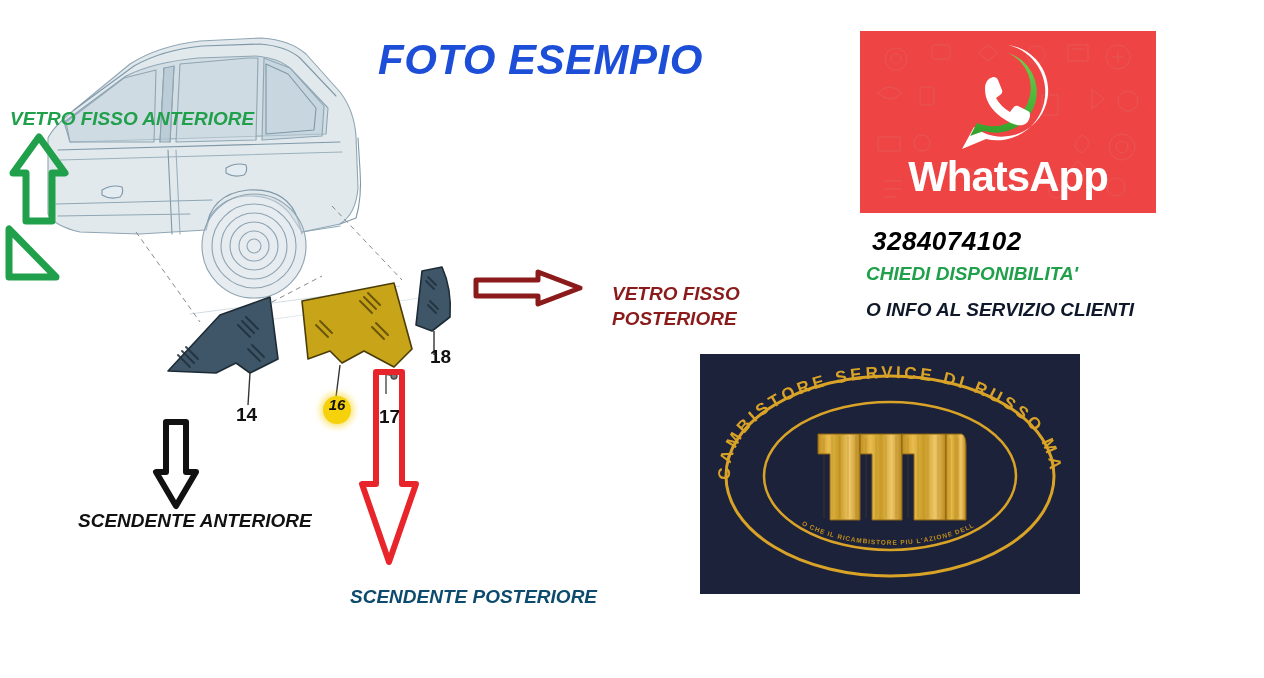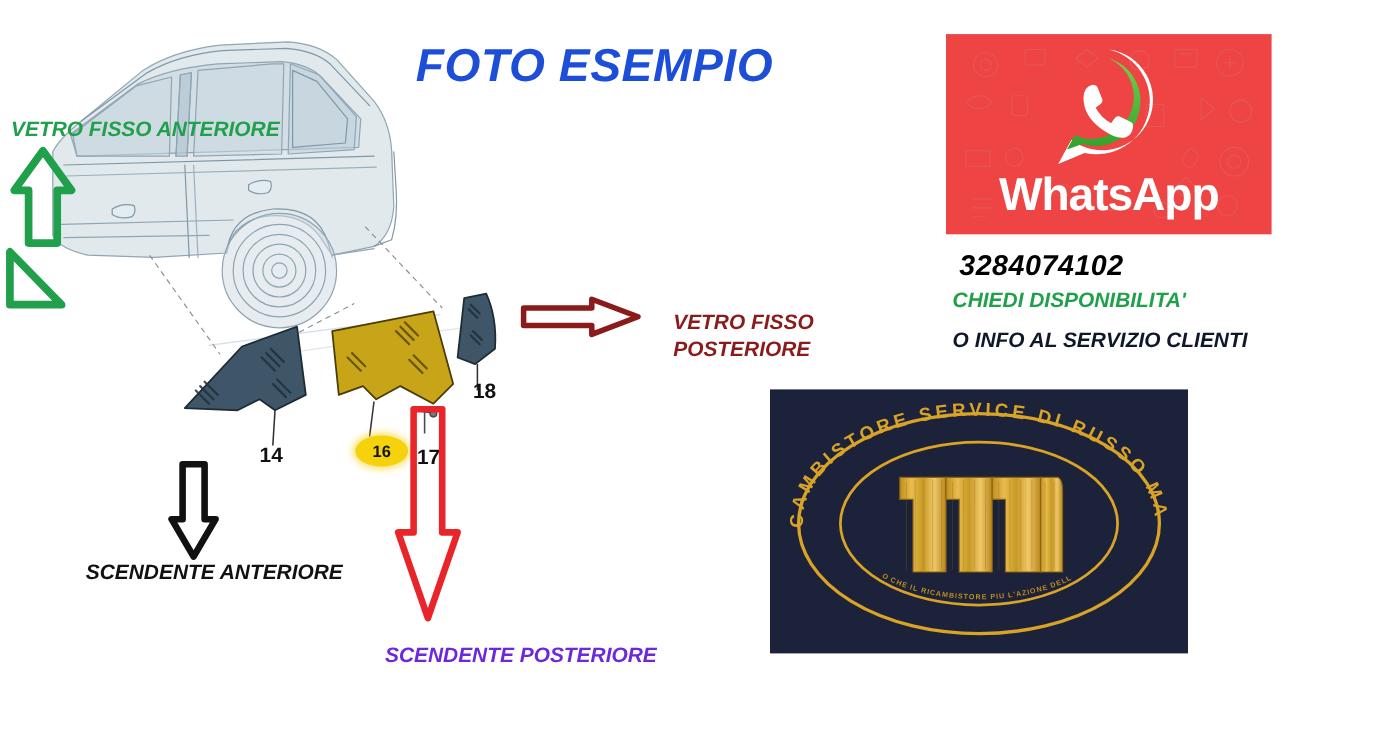--- a/index.html
+++ b/index.html
@@ -54,21 +54,21 @@
     color: #8b1a1a;
   }
   #label-scendente-anteriore {
     left: 78px; top: 510px;
     font-size: 19px;
     color: #111111;
   }
   #label-scendente-posteriore {
     left: 350px; top: 586px;
     font-size: 19px;
-    color: #6d28d9;
+    color: #0c4a6e;
   }
 
   
   #arrow-green-up { left: 8px; top: 133px; width: 62px; height: 95px; }
   #arrow-green-triangle { left: 4px; top: 224px; width: 56px; height: 58px; }
   #arrow-black-down { left: 152px; top: 418px; width: 48px; height: 92px; }
   #arrow-red-down { left: 358px; top: 368px; width: 62px; height: 200px; }
   #arrow-darkred-right { left: 472px; top: 268px; width: 112px; height: 40px; }
 
   
@@ -76,30 +76,31 @@
     font-family: "Liberation Sans", sans-serif;
     font-weight: bold;
     font-size: 19px;
     color: #111111;
   }
   #part-num-14 { left: 236px; top: 404px; }
   #part-num-17 { left: 379px; top: 406px; }
   #part-num-18 { left: 430px; top: 346px; }
   #badge-16 {
     left: 323px; top: 396px;
-    width: 48px; height: 28px;
+    width: 28px; height: 28px;
     border-radius: 50%;
     background: #f5d20c;
     color: #111;
     font-weight: bold;
     font-size: 15px;
     display: flex;
-    align-items: center;
+    align-items: flex-start;
     justify-content: center;
     box-shadow: 0 0 6px 3px rgba(245,210,12,0.55);
+    font-style: italic;
   }
 
   
   #whatsapp-logo {
     left: 860px; top: 31px;
     width: 296px; height: 182px;
     background: #ef4444;
     overflow: hidden;
   }
   #whatsapp-wordmark {

